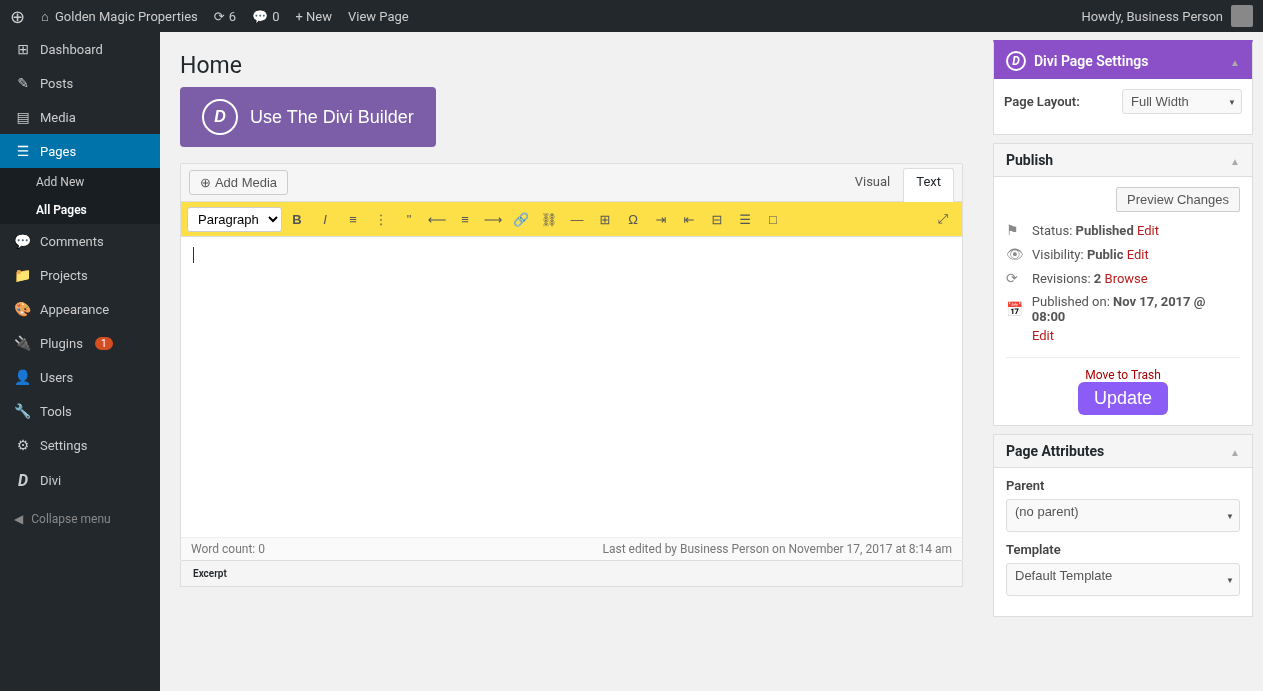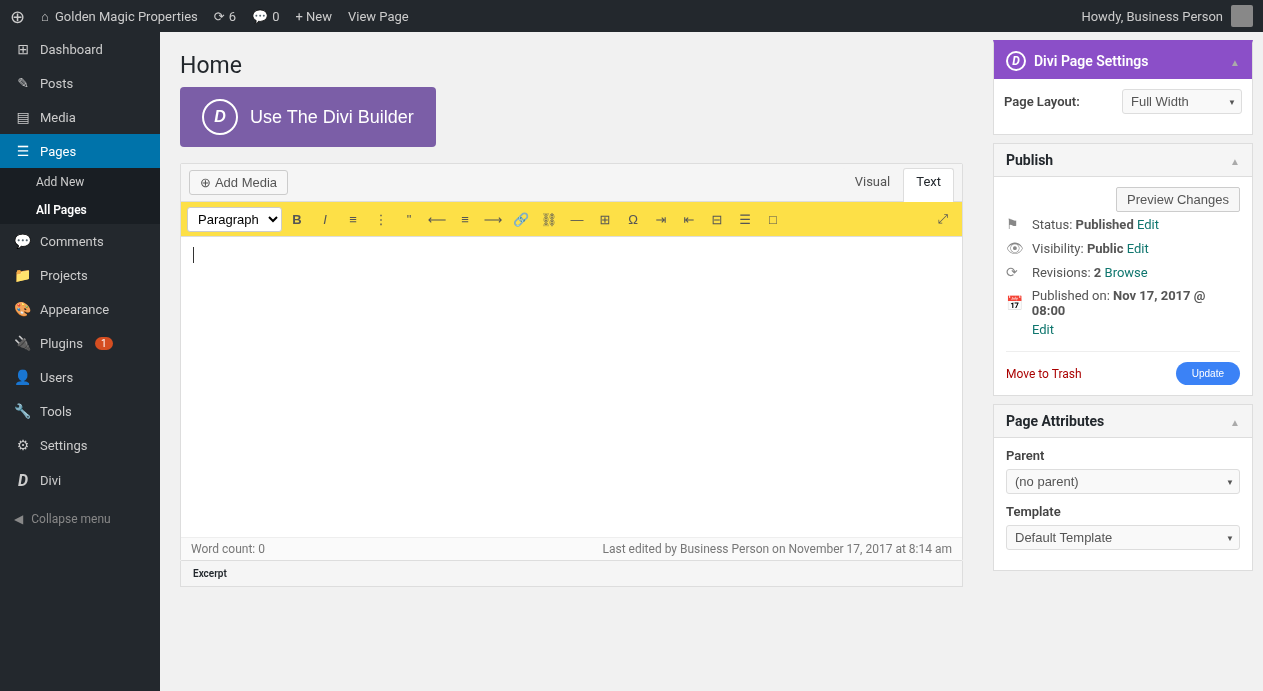--- a/index.html
+++ b/index.html
@@ -322,68 +322,69 @@
       align-items: center;
       justify-content: space-between;
       cursor: pointer;
     }
     .meta-box-body { padding: 10px 12px; }
 
     .preview-btn {
       display: block;
       width: 100%;
       text-align: right;
-      margin-bottom: 4px;
+      margin-bottom: 10px;
     }
     .btn-preview {
       background: #f7f7f7;
       border: 1px solid #ccc;
       padding: 4px 10px;
       font-size: 13px;
       cursor: pointer;
       border-radius: 2px;
       color: #555;
     }
 
     .publish-info-row {
       display: flex;
       align-items: center;
       gap: 8px;
       margin-bottom: 8px;
       font-size: 13px;
       color: #555;
     }
     .publish-info-icon { font-size: 14px; color: #888; width: 18px; }
-    .publish-link { color: #0f766e; text-decoration: none; cursor: pointer; }
+    .publish-link { color: #b91c1c; text-decoration: none; cursor: pointer; }
 
     .publish-actions {
       display: flex;
       align-items: center;
       justify-content: space-between;
       margin-top: 14px;
       border-top: 1px solid #eee;
       padding-top: 10px;
+      flex-direction: column;
     }
     .move-to-trash { color: #a00; font-size: 12px; cursor: pointer; text-decoration: none; }
     .btn-update {
-      background: #3b82f6;
+      background: #8b5cf6;
       color: #fff;
       border: none;
       padding: 6px 16px;
-      font-size: 10px;
-      cursor: pointer;
-      border-radius: 13px;
+      font-size: 18px;
+      cursor: pointer;
+      border-radius: 6px;
     }
 
     
     .attr-label { font-size: 13px; font-weight: 600; color: #444; margin-bottom: 6px; display: block; }
     .attr-select-wrap { position: relative; display: inline-block; width: 100%; }
     .attr-select {
       width: 100%;
-      padding: 4px 24px 4px 8px;
+      padding: 4px 24px 12px 8px;
       border: 1px solid #ddd;
       border-radius: 3px;
       background: #f9f9f9;
       font-size: 13px;
       color: #555;
       appearance: none;
       -webkit-appearance: none;
       cursor: pointer;
     }
     .attr-select-wrap::after {

